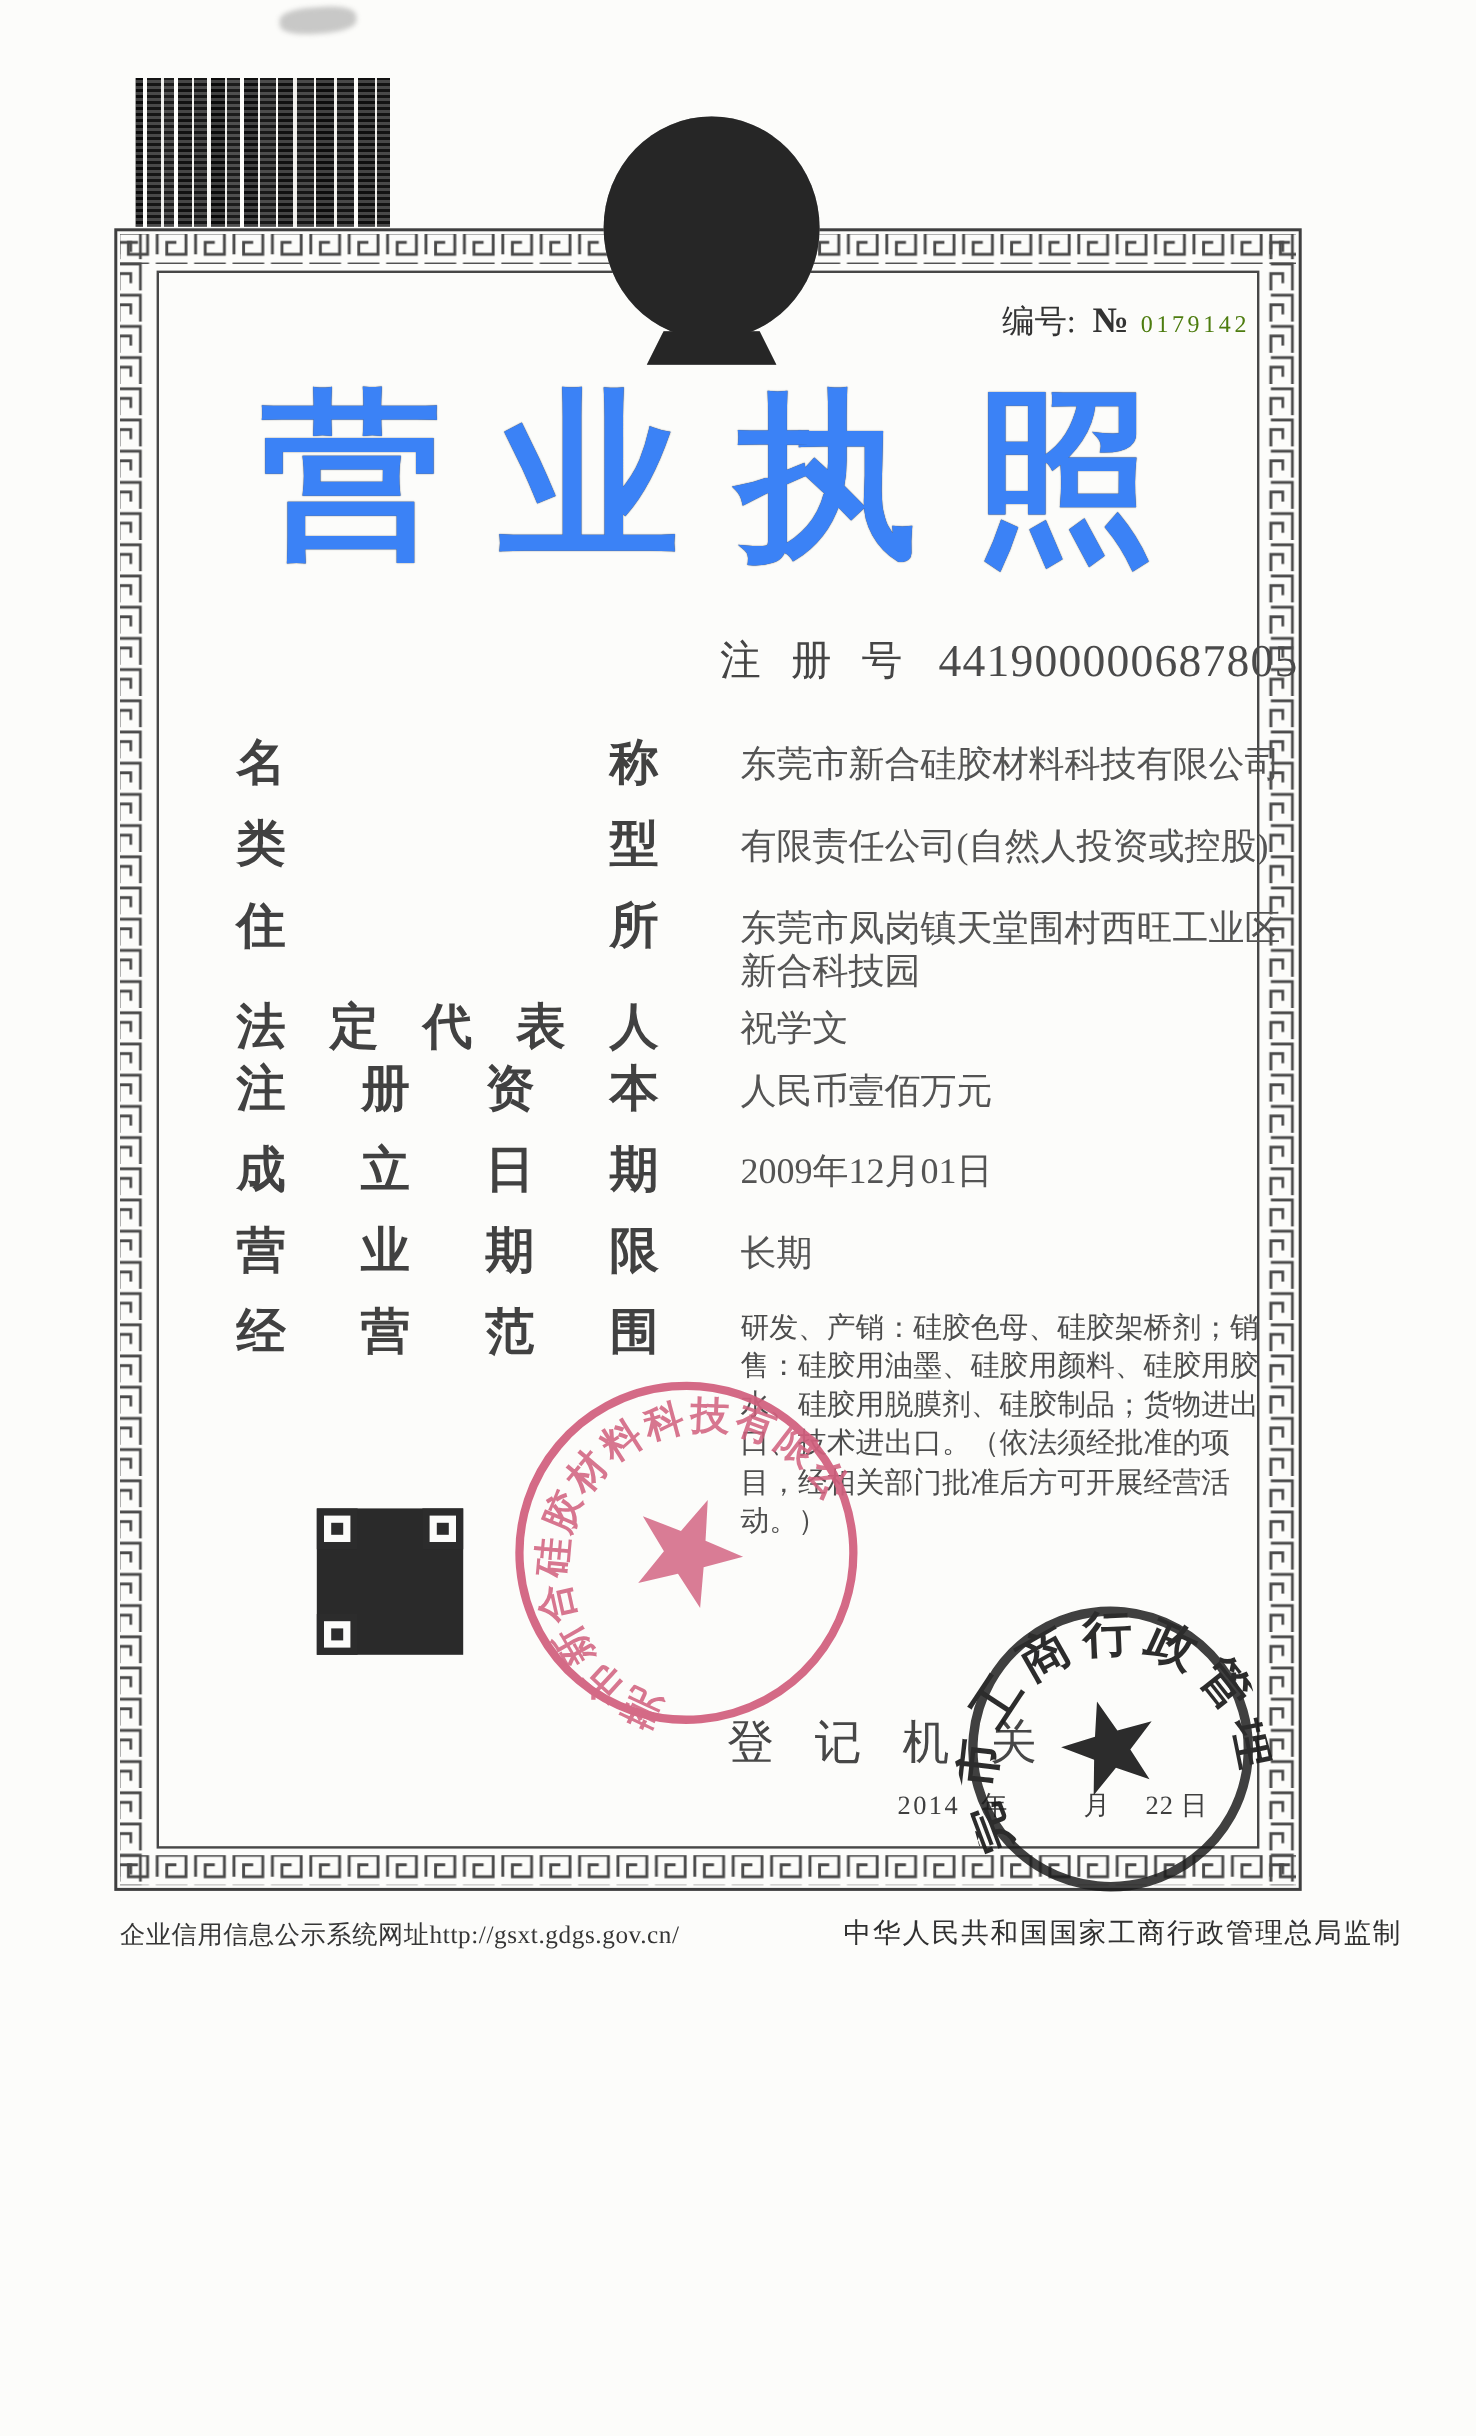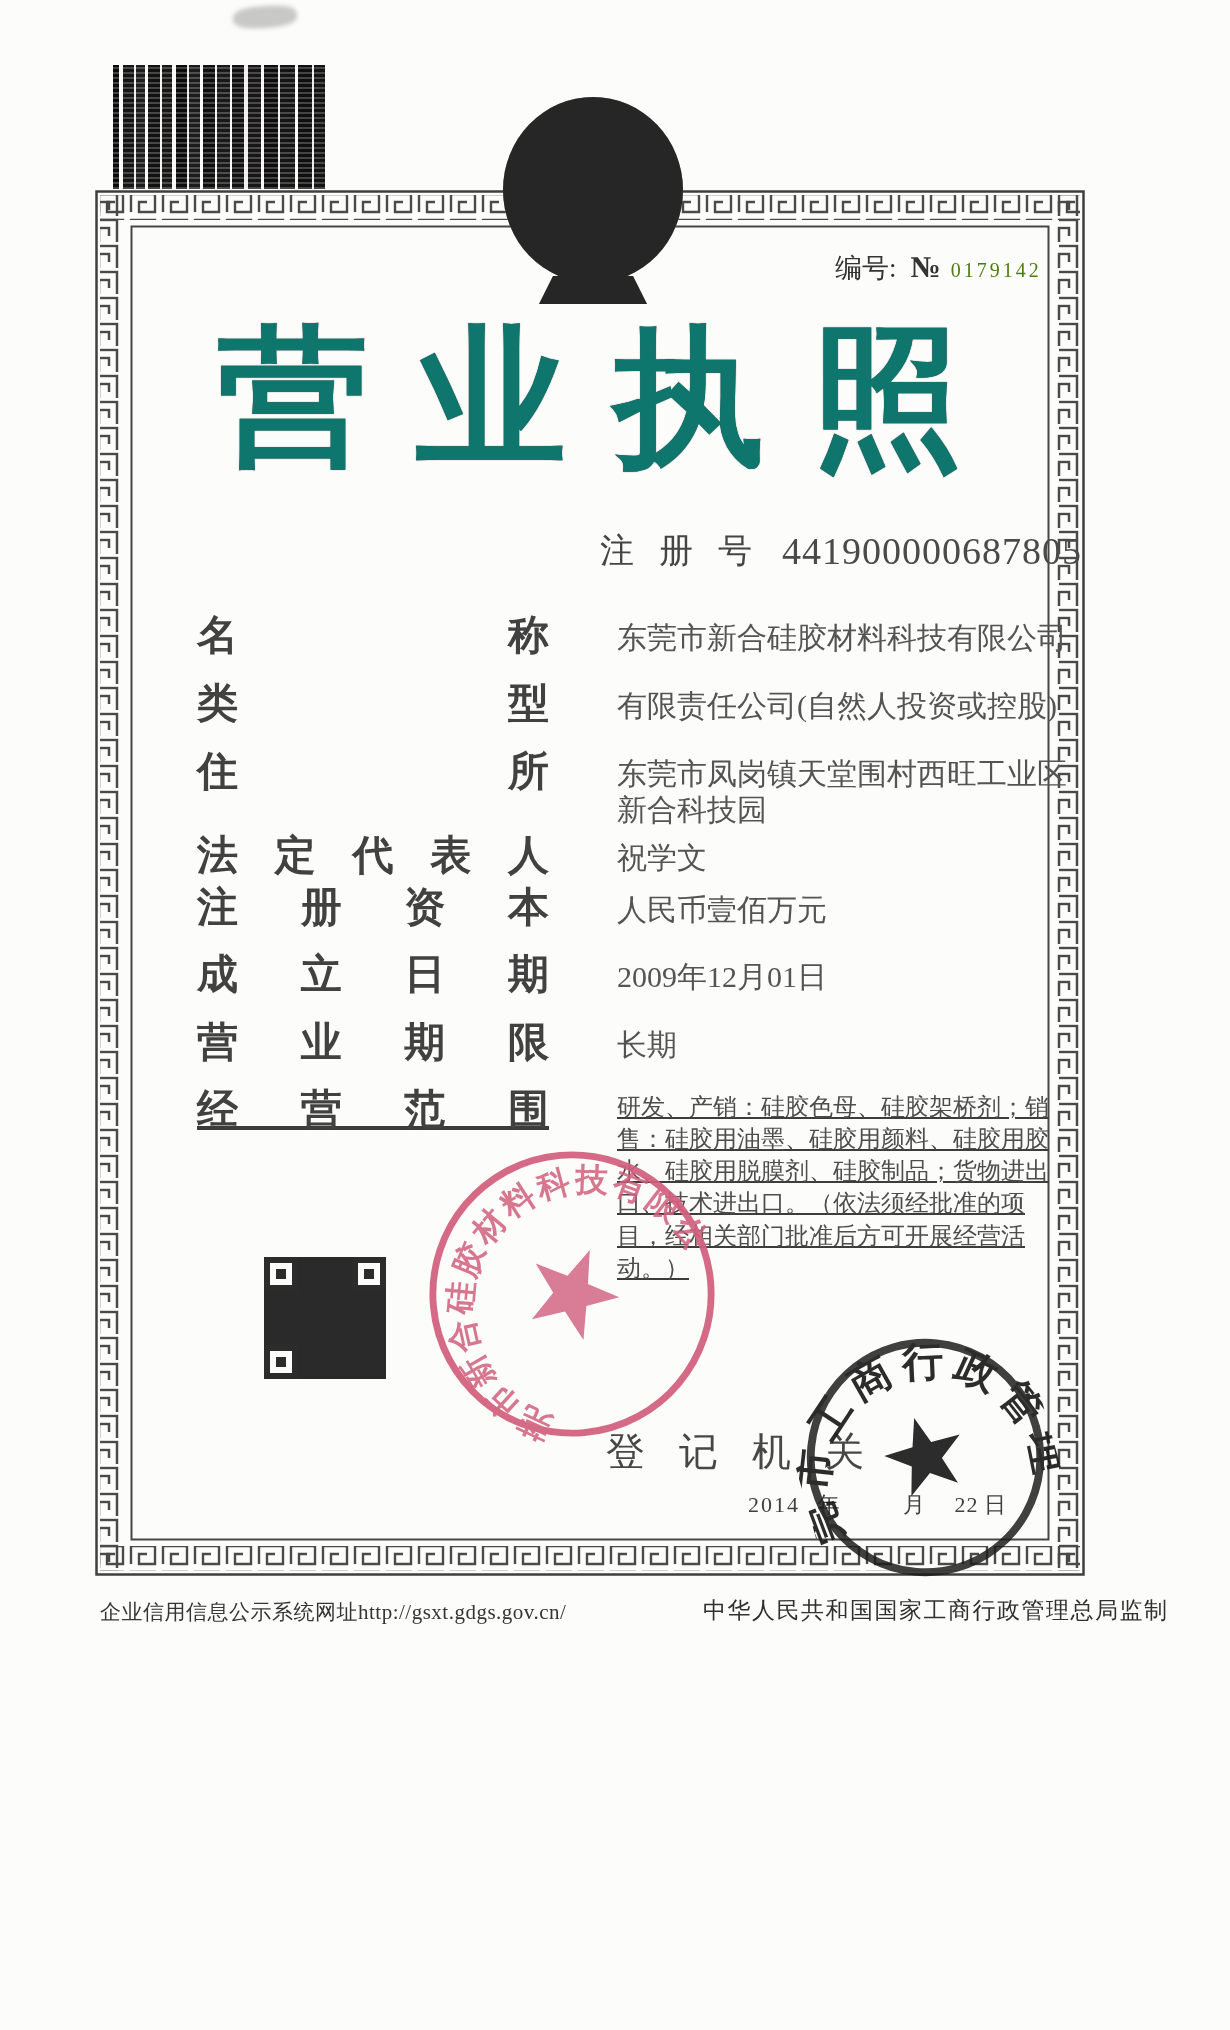--- a/index.html
+++ b/index.html
@@ -28,21 +28,21 @@
         #191919 79% 86%, #f6f5f2 86% 87.5%, #141414 87.5% 94%, #e7e6e2 94% 95%, #181818 95% 100%);
     filter:blur(.5px) contrast(1.05);
   }
   
   .serial{left:835px;top:250px;width:240px;font-size:27px;color:#333;white-space:nowrap;}
   .serial .numero{font-weight:bold;font-size:30px;margin:0 10px 0 14px;}
   .serial .num{letter-spacing:3px;font-size:20px;color:#4d7c0f;}
   
   .title{
     left:95px;top:316px;width:990px;text-align:center;
-    font-size:150px;font-weight:900;color:#0f766e;
+    font-size:150px;font-weight:900;color:#3b82f6;
     letter-spacing:48px;text-indent:48px;line-height:1.1;
     text-shadow:0 0 1px #2b2b2b;
   }
   
   .regline{left:600px;top:528px;white-space:nowrap;}
   .regline .lbl{display:inline-block;width:152px;font-size:34px;color:#454545;
     text-align:justify;text-align-last:justify;text-justify:inter-character;vertical-align:middle;}
   .regline .val{font-size:38px;color:#4a4a4a;margin-left:26px;letter-spacing:1px;vertical-align:middle;}
   
   .fields{left:197px;top:608px;width:870px;height:620px;}
@@ -148,21 +148,21 @@
       <div class="fvalue">人民币壹佰万元</div>
     </div>
     <div class="row" style="top:343px;">
       <div class="flabel">成立日期</div>
       <div class="fvalue">2009年12月01日</div>
     </div>
     <div class="row" style="top:411px;">
       <div class="flabel">营业期限</div>
       <div class="fvalue">长期</div>
     </div>
-    <div class="row scope" style="top:478px;text-decoration:underline;">
+    <div class="row scope" style="top:478px;">
       <div class="flabel">经营范围</div>
       <div class="fvalue">研发、产销：硅胶色母、硅胶架桥剂；销售：硅胶用油墨、硅胶用颜料、硅胶用胶水、硅胶用脱膜剂、硅胶制品；货物进出口、技术进出口。（依法须经批准的项目，经相关部门批准后方可开展经营活动。）</div>
     </div>
   </div>
 
   <svg class="abs" style="left:254px;top:1247px;" width="142" height="142">
     <defs>
       <filter id="qrn" x="0" y="0" width="100%" height="100%">
         <feTurbulence type="fractalNoise" baseFrequency="0.22" numOctaves="1" seed="4" result="n"></feTurbulence>
         <feColorMatrix in="n" type="matrix" values="0 0 0 0 0  0 0 0 0 0  0 0 0 0 0  12 12 12 0 -5.6" result="a"></feColorMatrix>

